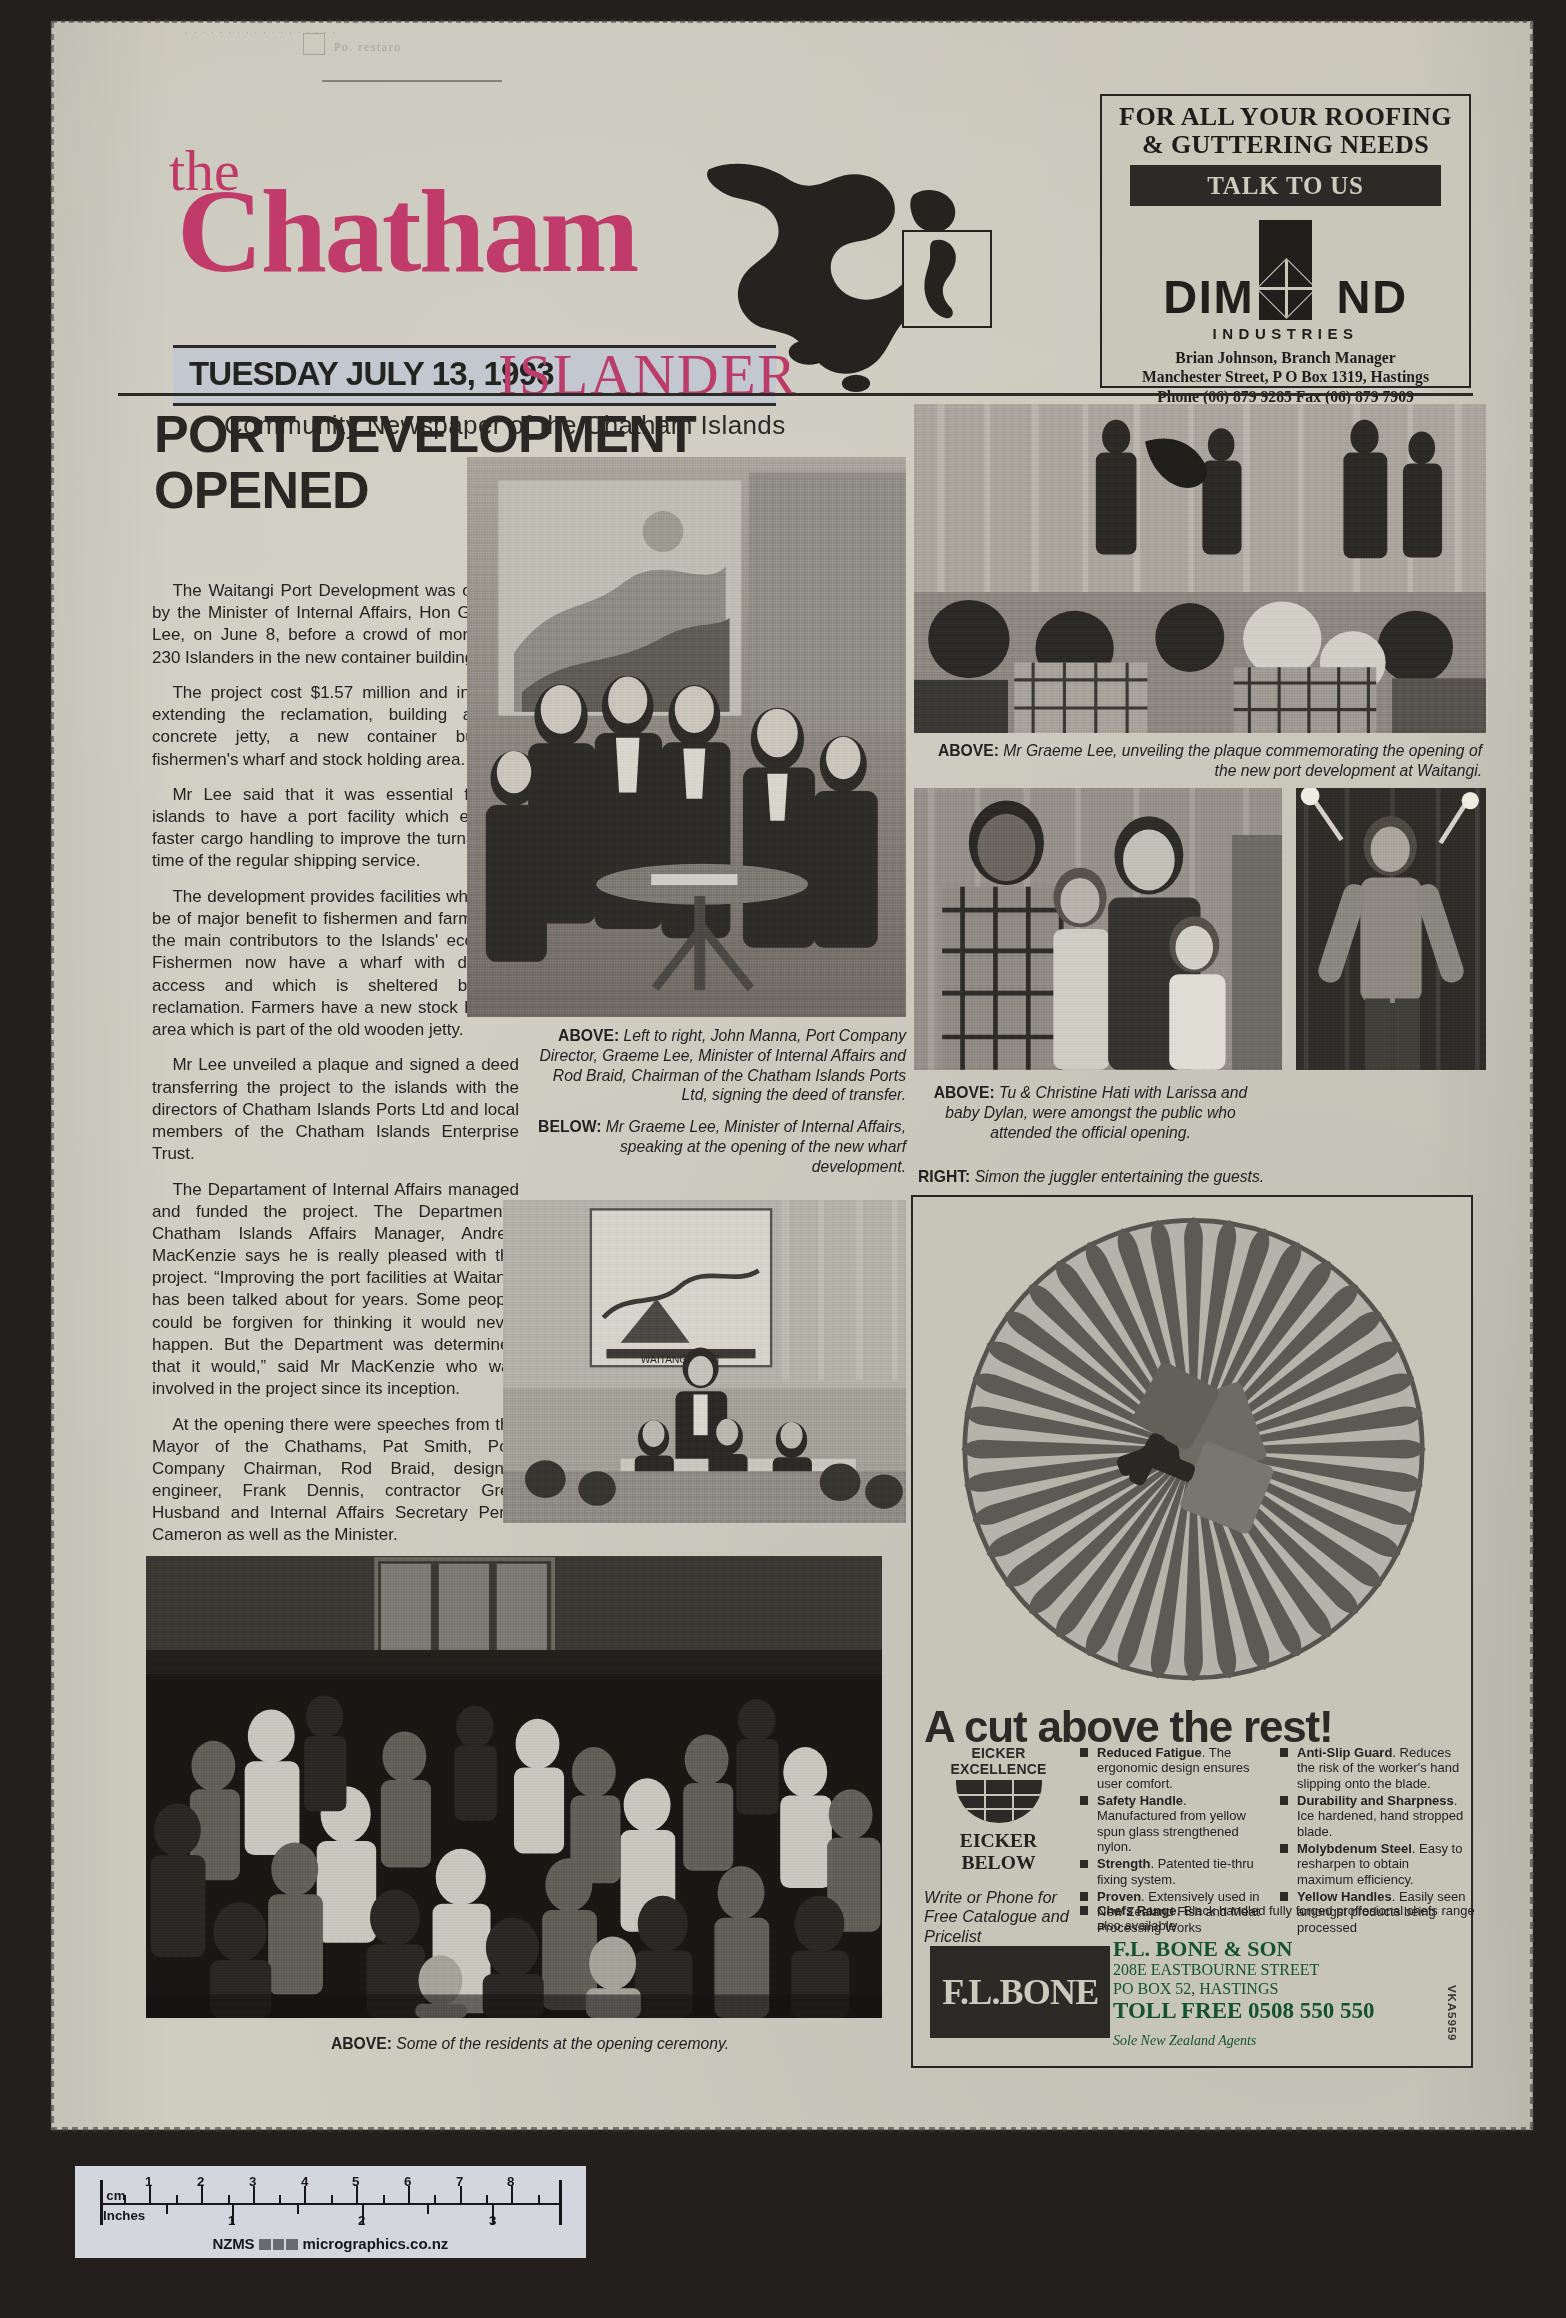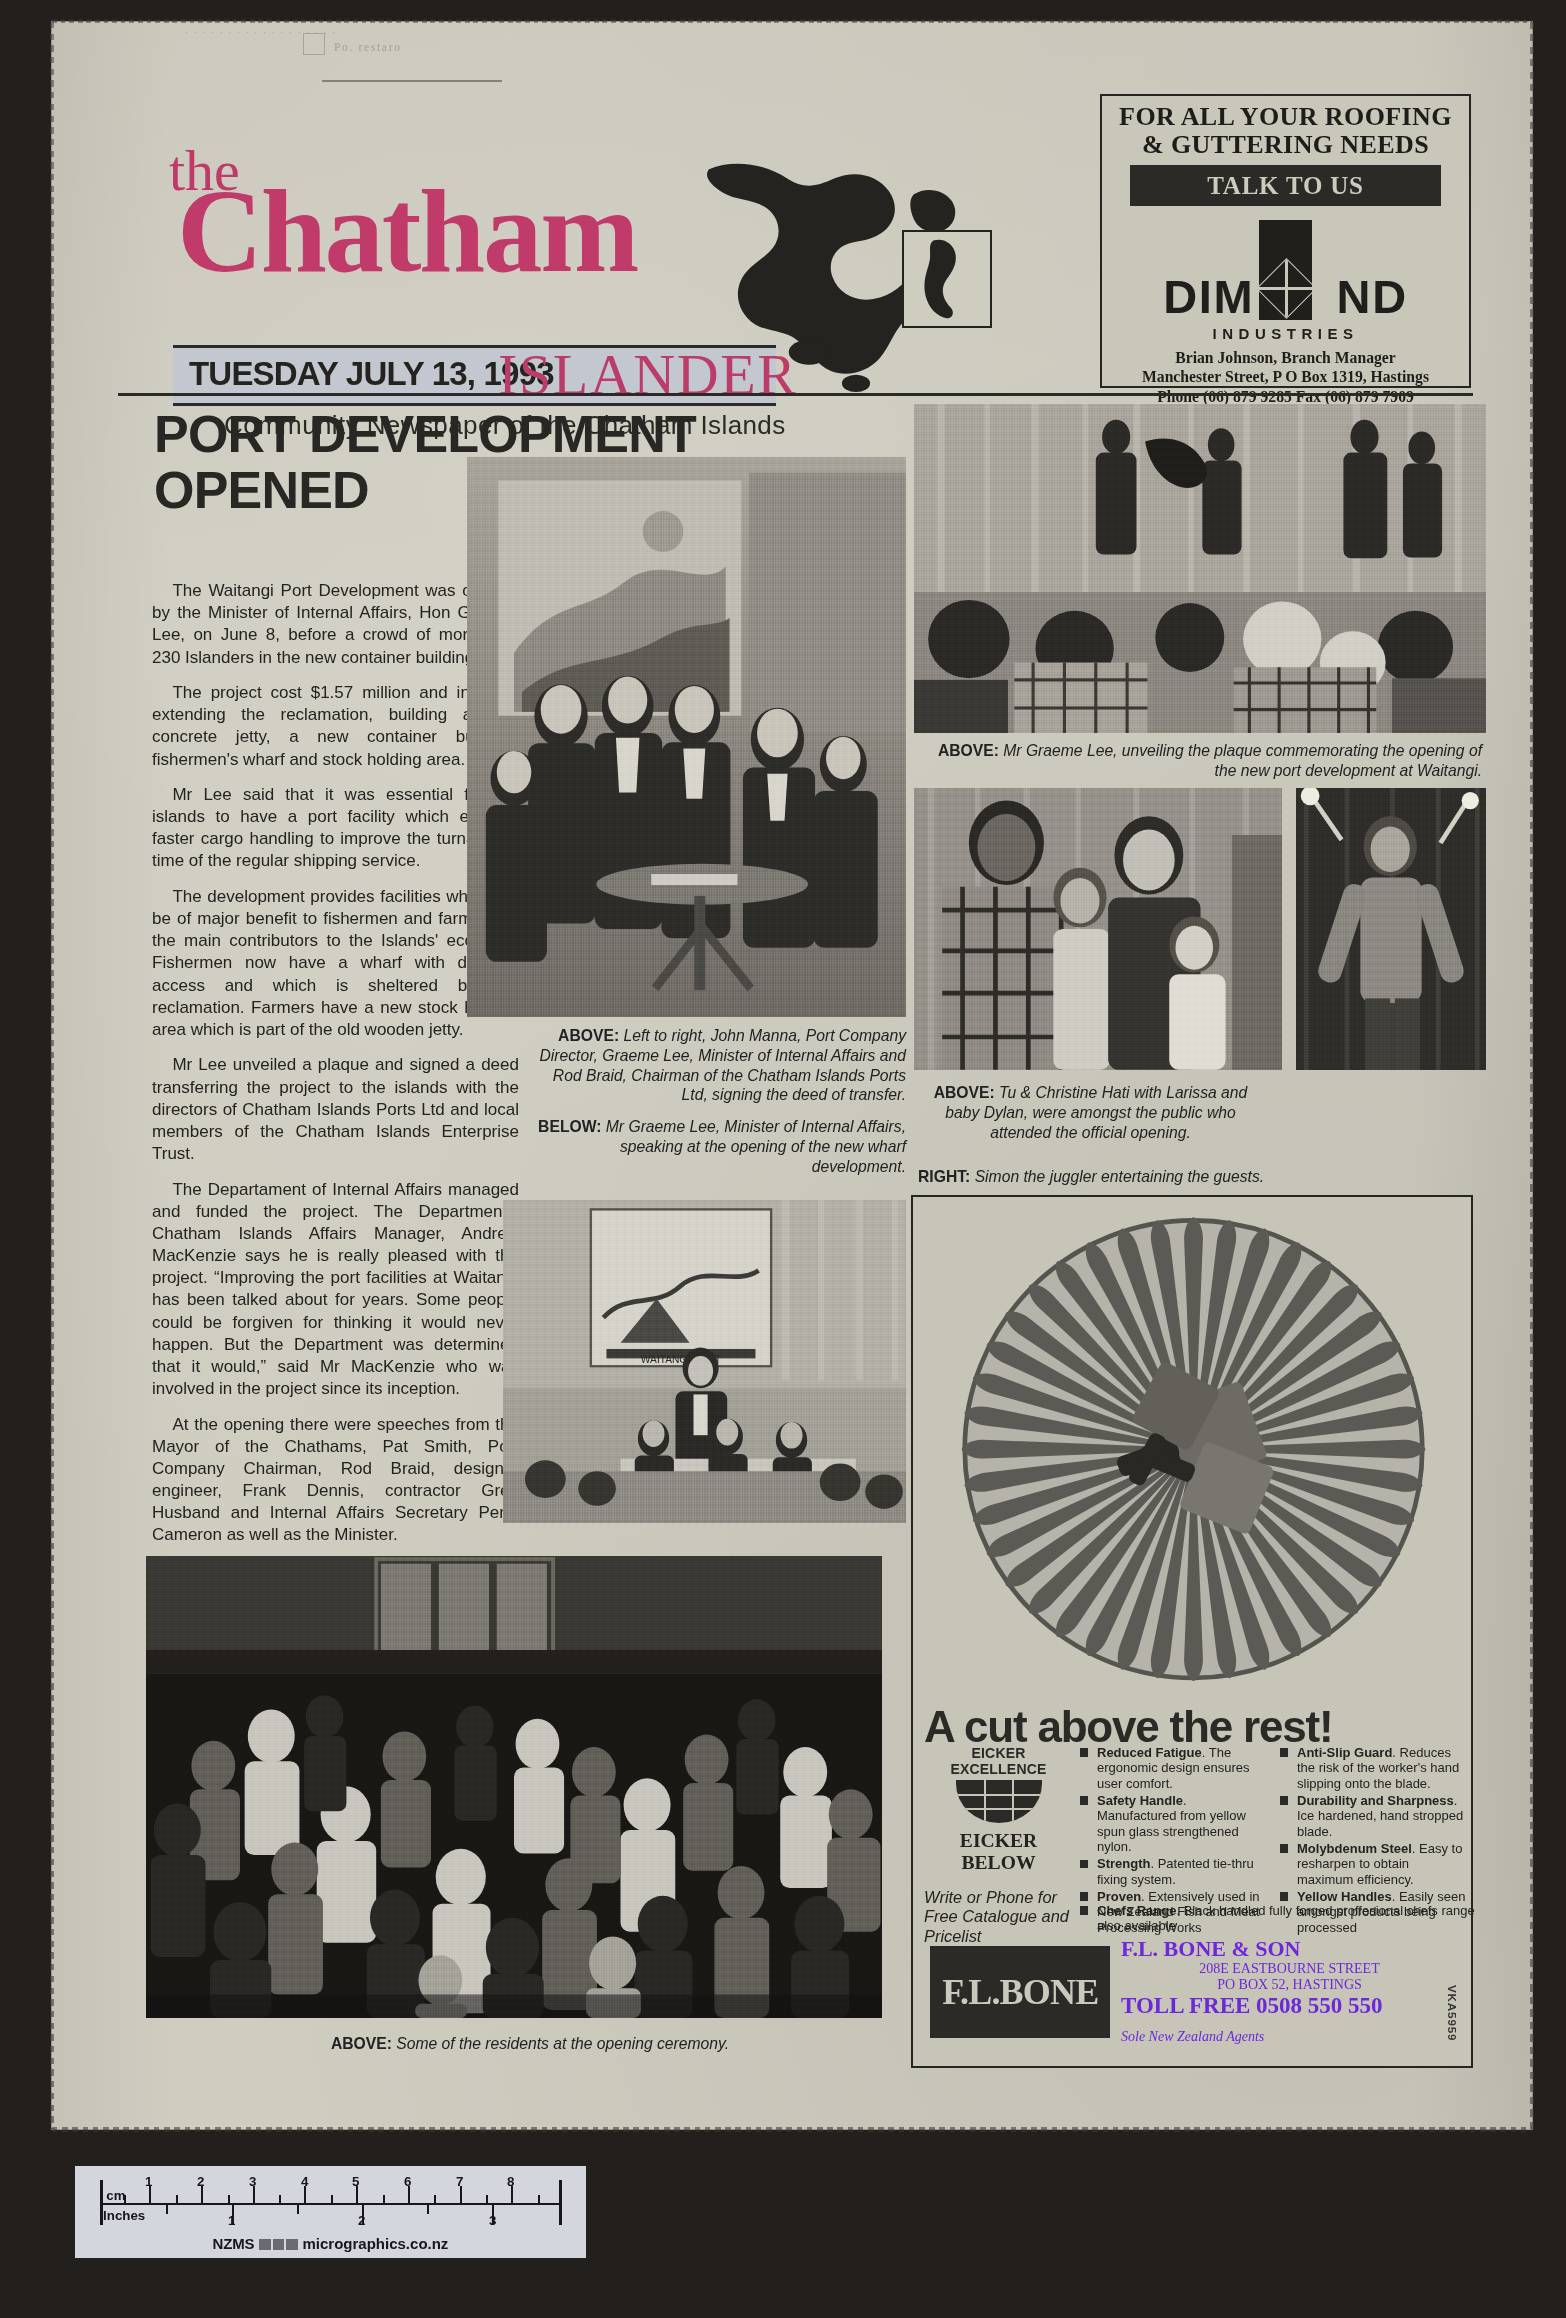--- a/index.html
+++ b/index.html
@@ -229,25 +229,25 @@
   #flb-footer{position:absolute;left:11px;bottom:11px;width:540px;height:117px;}
   .flb-brand{
     position:absolute;left:6.3px;top:7.8px;width:180px;height:92px;
     background:#2b2a26;display:flex;align-items:center;justify-content:center;
   }
   .flb-brand span{
     color:#cbc8bc;font-family:"Liberation Serif",serif;font-weight:bold;
     font-size:36px;letter-spacing:-0.8px;
   }
   .flb-addr{
-    position:absolute;left:197px;top:-1.6px;width:337px;
-    font-family:"Liberation Serif",serif;color:#6d28d9;line-height:1.14;
+    position:absolute;left:189px;top:-1.6px;width:337px;
+    font-family:"Liberation Serif",serif;color:#14532d;line-height:1.14;
   }
   .flb-addr .a1{font-weight:bold;font-size:22px;}
-  .flb-addr .a2,.flb-addr .a3{font-size:14px;text-align:center;}
+  .flb-addr .a2,.flb-addr .a3{font-size:16px;}
   .flb-addr .a4{font-weight:bold;font-size:23px;}
   .flb-addr .a5{font-style:italic;font-size:14px;margin-top:9px;}
   .flb-code{
     position:absolute;right:4.7px;bottom:14px;
     font-size:11.7px;font-weight:bold;color:#3a3833;
     writing-mode:vertical-rl;letter-spacing:0.8px;
   }
 
   
   #nzms{

